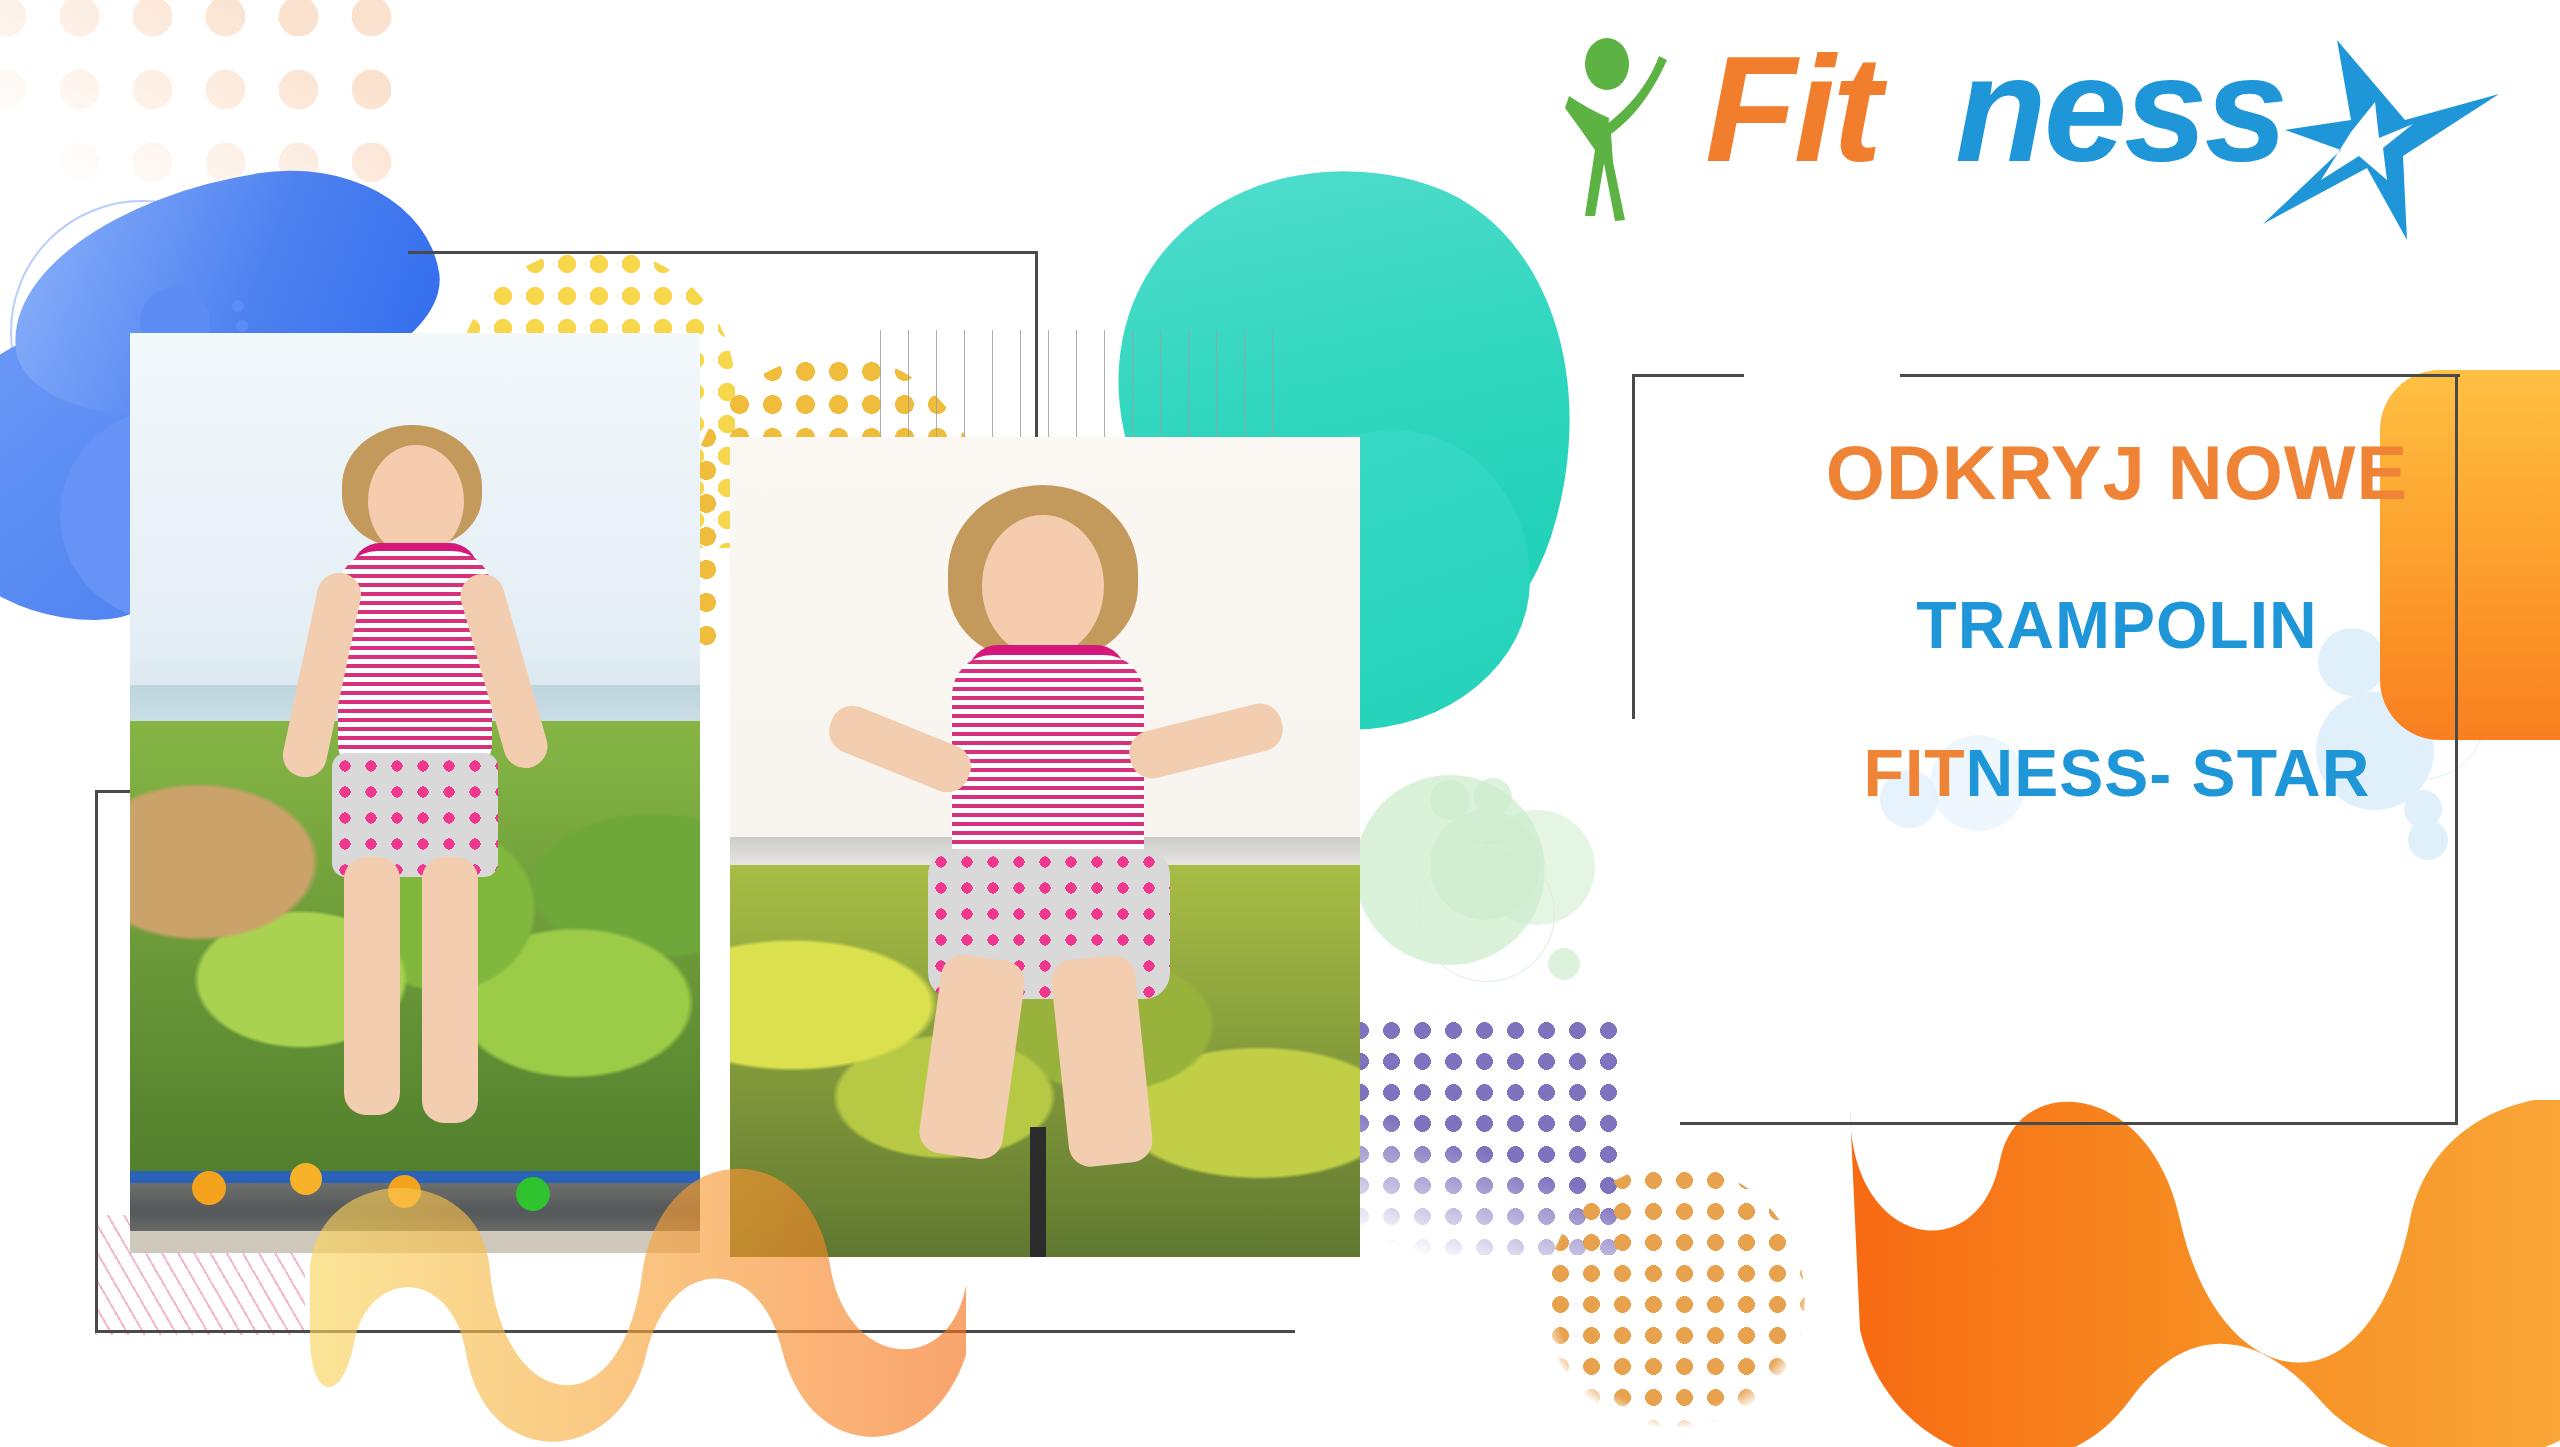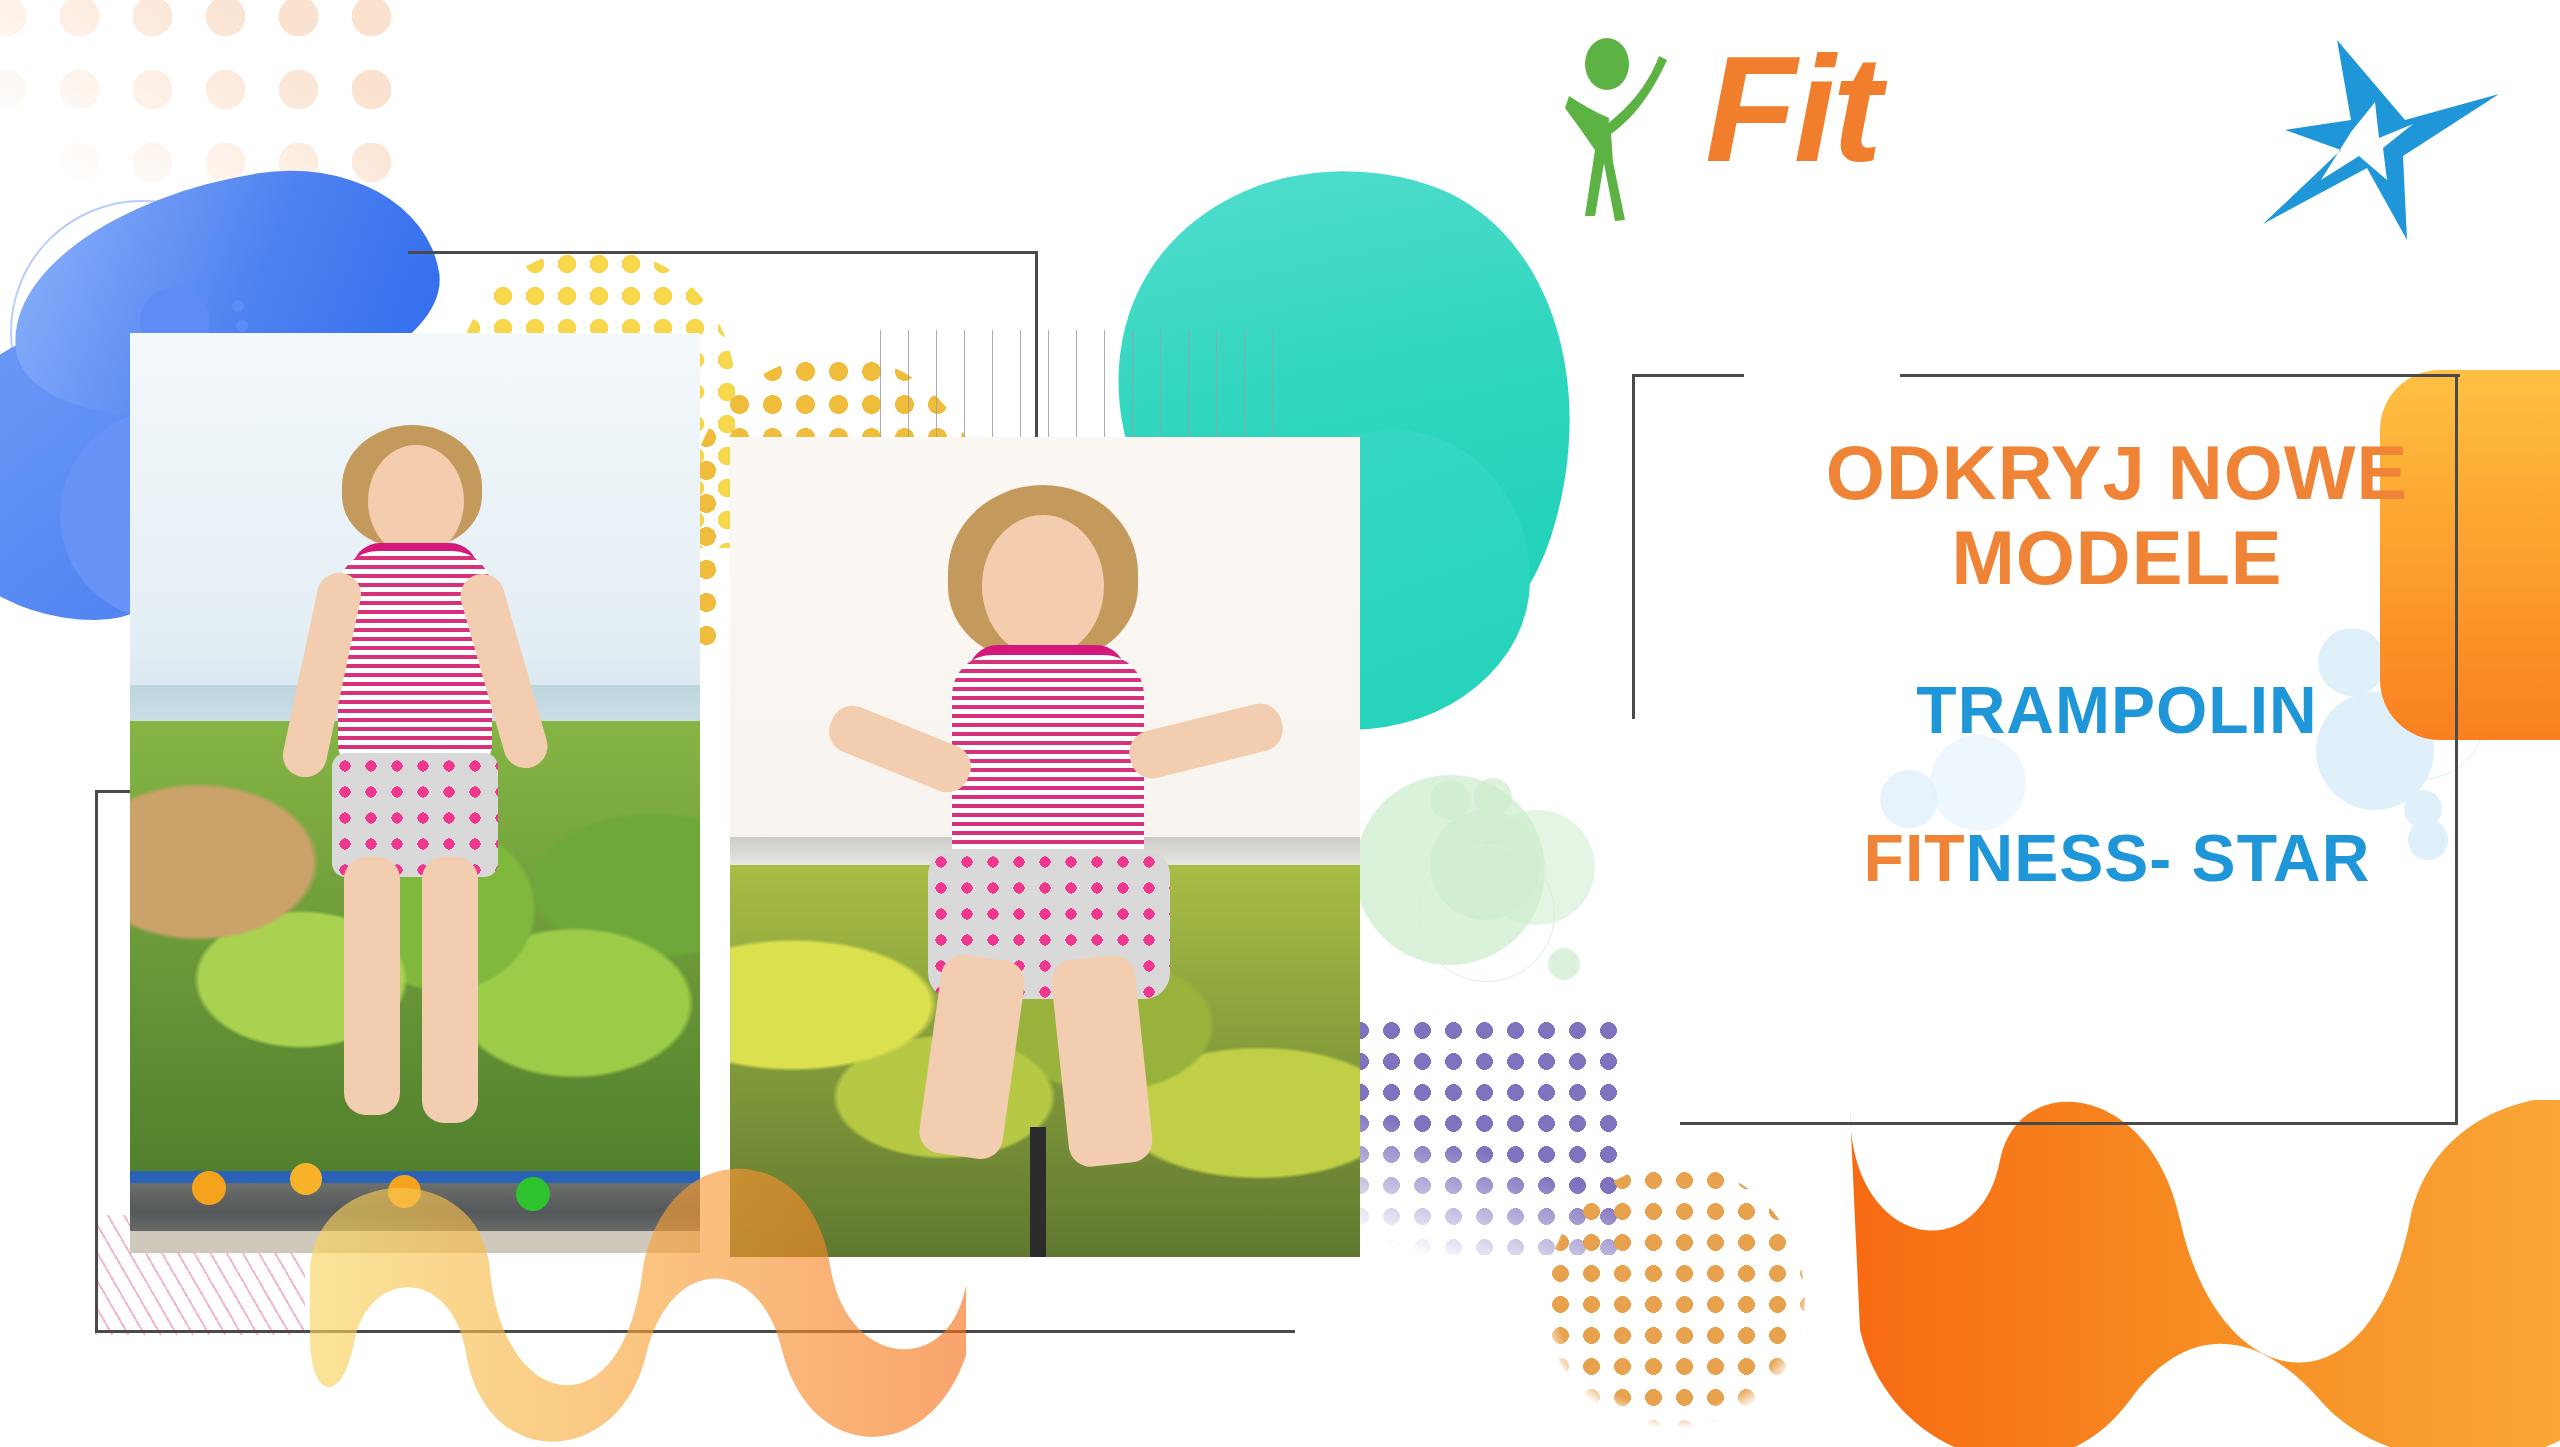--- a/index.html
+++ b/index.html
@@ -307,28 +307,28 @@
   <div class="frame-line fr-right"></div>
   <div class="frame-line fr-bottom"></div>
 
   <div id="logo">
     <svg width="140" height="190" viewBox="0 0 140 190" style="position:absolute;left:0;top:10px;">
       <ellipse cx="52" cy="26" rx="22" ry="26" fill="#5cb243"></ellipse>
       <path d="M14,58 C26,66 40,74 54,80 L52,108 L40,178 L30,178 L40,112 L26,92 L10,70 Z" fill="#5cb243"></path>
       <path d="M112,22 C96,58 76,82 56,96 L58,124 L70,182 L60,183 L48,120 L44,92 C70,74 92,50 104,18 Z" fill="#5cb243"></path>
     </svg>
     <div class="logo-word logo-fit">Fit</div>
+    <div class="logo-word logo-ness">ness</div>
     <svg width="250" height="215" viewBox="0 0 250 215" style="position:absolute;left:700px;top:0;">
       <path d="M82,12 L96,92 L30,102 L86,122 L8,196 L112,140 L152,212 L148,128 L244,66 L150,92 Z
                M96,104 L120,74 L124,110 L158,96 L128,120 L132,152 L104,128 L66,152 Z" fill="#1f96d8" fill-rule="evenodd"></path>
     </svg>
   </div>
 
   <div id="textblock">
     <div class="t-head">ODKRYJ NOWE</div>
-    <div class="t-head">MODELE</div>
     <div class="t-sub">TRAMPOLIN</div>
     <div class="t-brand">
       <span class="br-fit">FIT</span><span class="br-rest">NESS- STAR</span>
     </div>
   </div>
 
 </div>
 
 </body></html>

